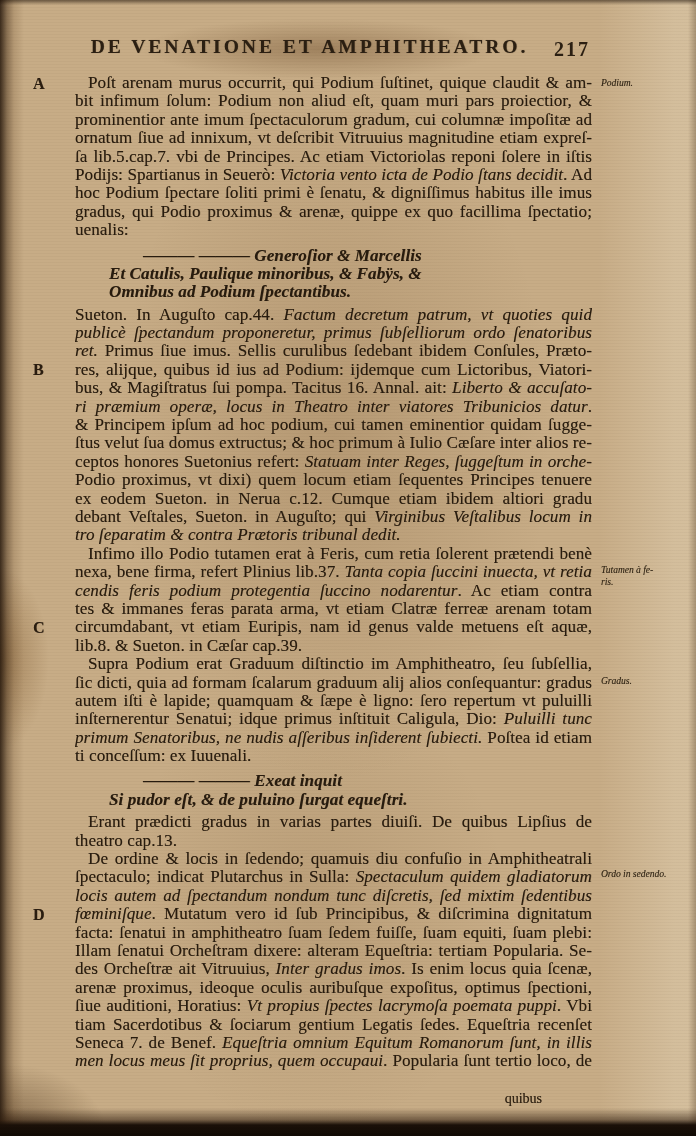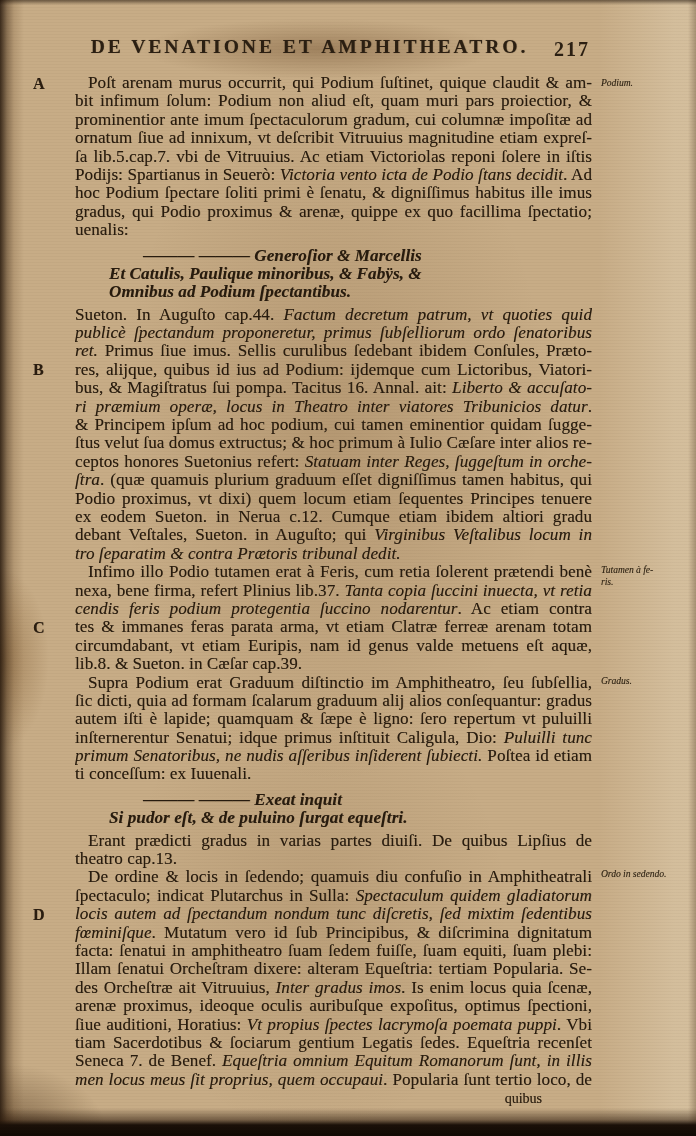--- a/index.html
+++ b/index.html
@@ -80,42 +80,41 @@
   <div class="mnote n-1">Tutamen à fe-ris.</div>
   <div class="mnote n-2">Gradus.</div>
   <div class="mnote n-3">Ordo in sedendo.</div>
 
   <div class="textblock">
       <div class="block paragraph">
         <div class="line indent"><span>Poſt arenam murus occurrit, qui Podium ſuſtinet, quique claudit &amp; am-</span></div>
         <div class="line"><span>bit infimum ſolum: Podium non aliud eſt, quam muri pars proiectior, &amp;</span></div>
         <div class="line"><span>prominentior ante imum ſpectaculorum gradum, cui columnæ impoſitæ ad</span></div>
         <div class="line"><span>ornatum ſiue ad innixum, vt deſcribit Vitruuius magnitudine etiam expreſ-</span></div>
-        <div class="line"><span>ſa lib.5.cap.7. vbi de Vitruuius. Ac etiam Victoriolas reponi ſolere in iſtis</span></div>
+        <div class="line"><span>ſa lib.5.cap.7. vbi de Principes. Ac etiam Victoriolas reponi ſolere in iſtis</span></div>
         <div class="line"><span>Podijs: Spartianus in Seuerò: </span><span class="it">Victoria vento icta de Podio ſtans decidit</span><span>. Ad</span></div>
         <div class="line"><span>hoc Podium ſpectare ſoliti primi è ſenatu, &amp; digniſſimus habitus ille imus</span></div>
         <div class="line"><span>gradus, qui Podio proximus &amp; arenæ, quippe ex quo facillima ſpectatio; Iu-</span></div>
         <div class="line noj"><span>uenalis:</span></div>
       </div>
       <div class="block verse">
         <div class="line v1"><span>——— ——— </span><span class="it">Generoſior &amp; Marcellis</span></div>
         <div class="line v2"><span class="it">Et Catulis, Paulique minoribus, &amp; Fabÿs, &amp;</span></div>
         <div class="line v2"><span class="it">Omnibus ad Podium ſpectantibus.</span></div>
       </div>
       <div class="block paragraph">
         <div class="line"><span>Sueton. In Auguſto cap.44. </span><span class="it">Factum decretum patrum, vt quoties quid vſpiam</span></div>
         <div class="line"><span class="it">publicè ſpectandum proponeretur, primus ſubſelliorum ordo ſenatoribus vaca-</span></div>
         <div class="line"><span class="it">ret.</span><span> Primus ſiue imus. Sellis curulibus ſedebant ibidem Conſules, Præto-</span></div>
         <div class="line"><span>res, alijque, quibus id ius ad Podium: ijdemque cum Lictoribus, Viatori-</span></div>
         <div class="line"><span>bus, &amp; Magiſtratus ſui pompa. Tacitus 16. Annal. ait: </span><span class="it">Liberto &amp; accuſato-</span></div>
         <div class="line"><span class="it">ri præmium operæ, locus in Theatro inter viatores Tribunicios datur</span><span>. Quinimo</span></div>
         <div class="line"><span>&amp; Principem ipſum ad hoc podium, cui tamen eminentior quidam ſugge-</span></div>
         <div class="line"><span>ſtus velut ſua domus extructus; &amp; hoc primum à Iulio Cæſare inter alios re-</span></div>
         <div class="line"><span>ceptos honores Suetonius refert: </span><span class="it">Statuam inter Reges, ſuggeſtum in orche-</span></div>
-        <div class="line"><span class="it">ſtra</span><span>. (quæ quamuis plurium graduum eſſet digniſſimus tamen habitus, qui</span></div>
         <div class="line"><span>Podio proximus, vt dixi) quem locum etiam ſequentes Principes tenuere</span></div>
         <div class="line"><span>ex eodem Sueton. in Nerua c.12. Cumque etiam ibidem altiori gradu præſi-</span></div>
         <div class="line"><span>debant Veſtales, Sueton. in Auguſto; qui </span><span class="it">Virginibus Veſtalibus locum in Thea-</span></div>
         <div class="line noj"><span class="it">tro ſeparatim &amp; contra Prætoris tribunal dedit.</span></div>
       </div>
       <div class="block paragraph">
         <div class="line indent"><span>Infimo illo Podio tutamen erat à Feris, cum retia ſolerent prætendi benè</span></div>
         <div class="line"><span>nexa, bene firma, refert Plinius lib.37. </span><span class="it">Tanta copia ſuccini inuecta, vt retia ar-</span></div>
         <div class="line"><span class="it">cendis feris podium protegentia ſuccino nodarentur</span><span>. Ac etiam contra elephan-</span></div>
         <div class="line"><span>tes &amp; immanes feras parata arma, vt etiam Clatræ ferreæ arenam totam</span></div>

